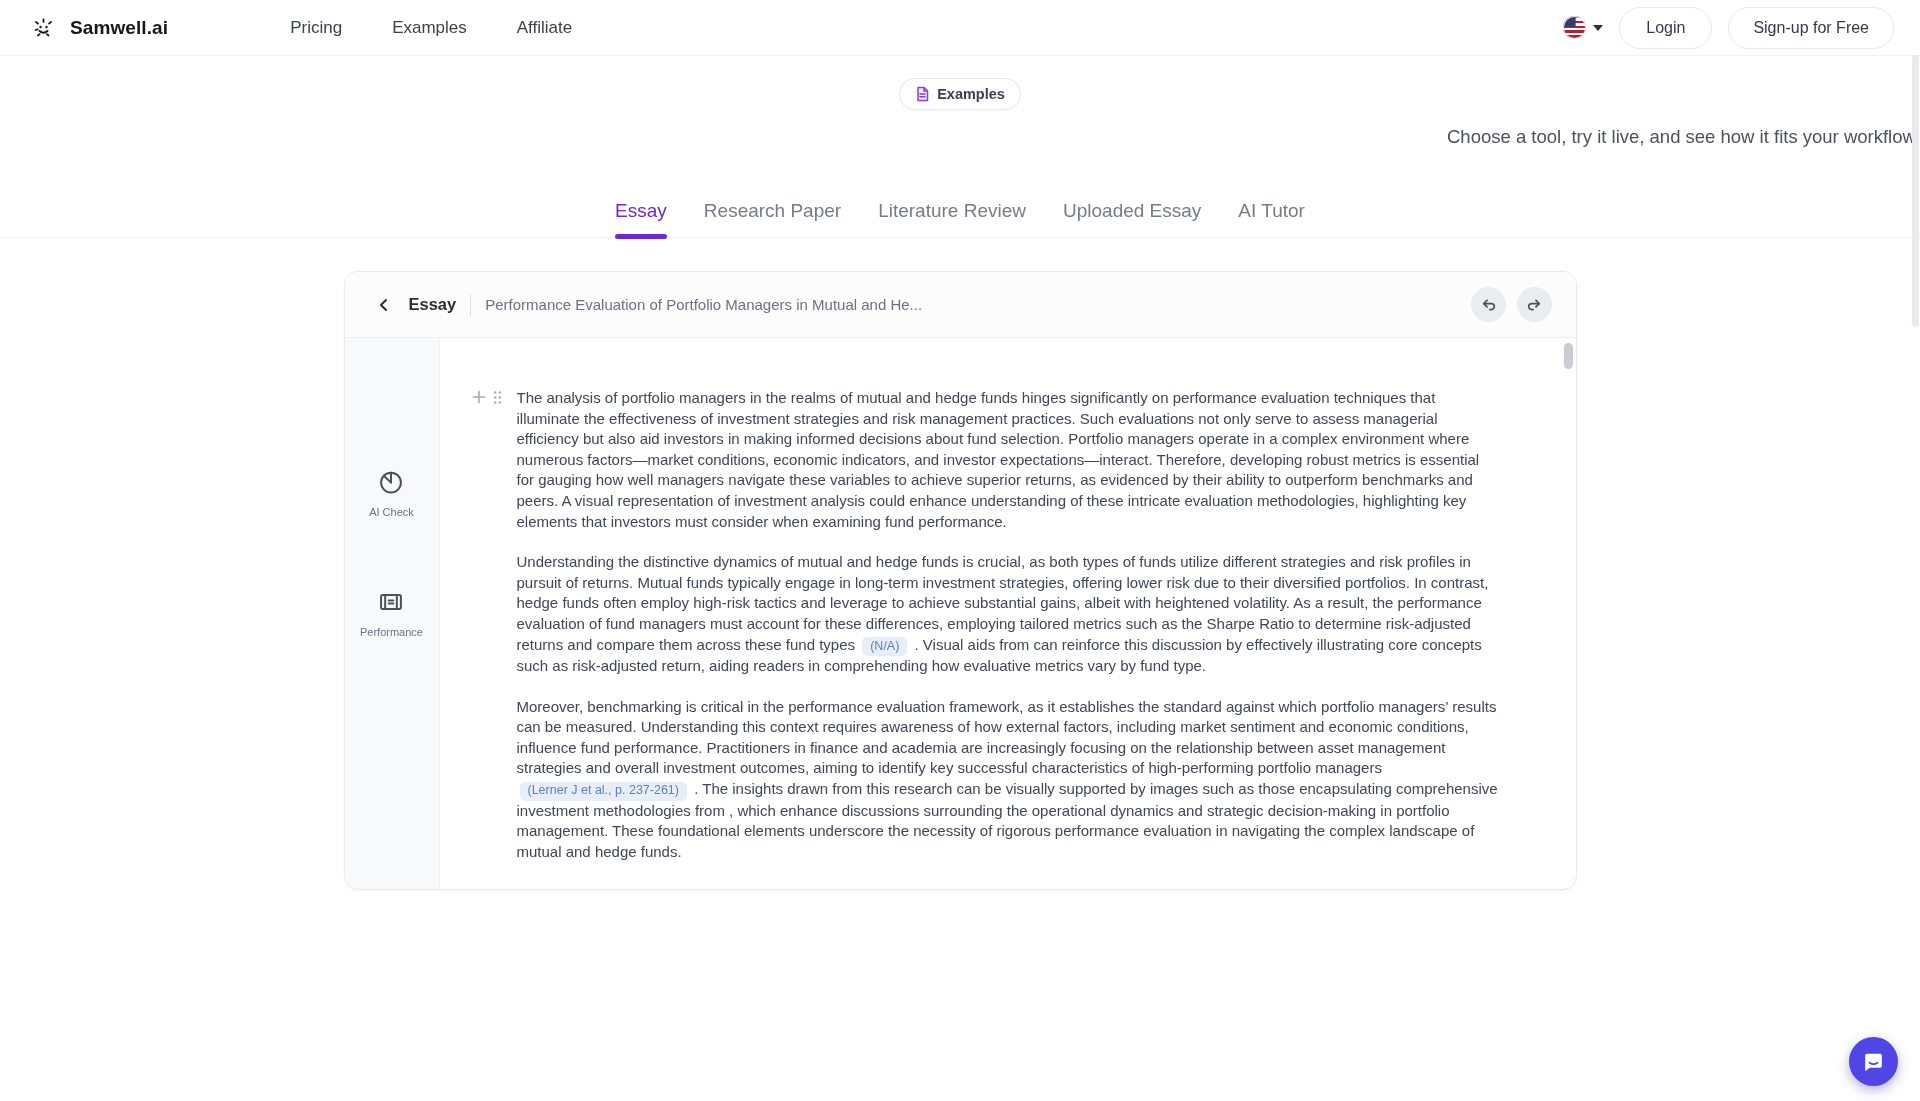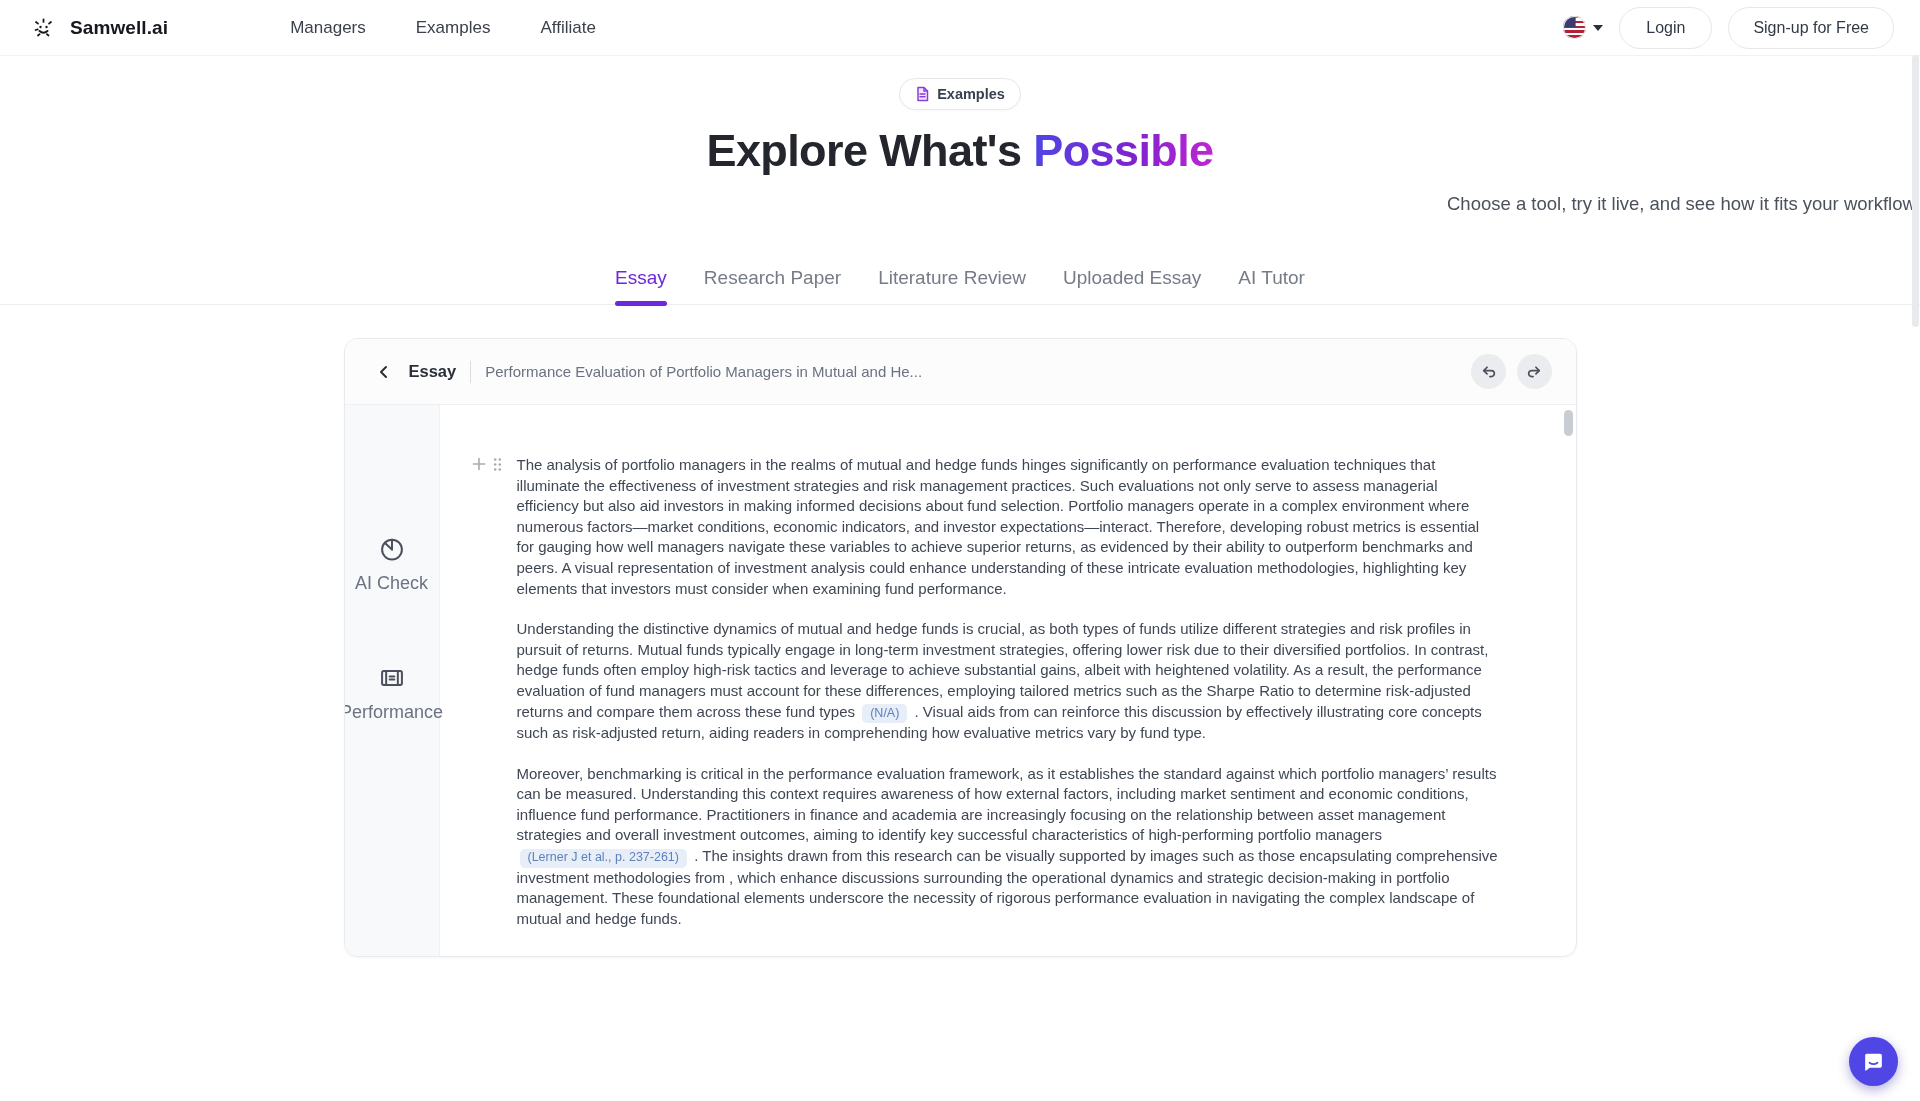--- a/index.html
+++ b/index.html
@@ -56,21 +56,21 @@
   .crumb-divider { width:1px; height:22px; background:#d9dce1; margin:0 14px; }
   .crumb-title { font-size:15px; color:#6a7280; }
   .header-actions { margin-left:auto; display:flex; gap:11px; }
   .round-btn { width:35px; height:35px; border-radius:50%; background:#eaecef; border:none;
     display:flex; align-items:center; justify-content:center; cursor:pointer; }
 
   .card-body { flex:1; display:flex; min-height:0; position:relative; }
   .side-rail { width:95px; flex:0 0 95px; background:#f8f9fa; border-right:1px solid #f0f1f3;
     display:flex; flex-direction:column; align-items:center; padding-top:130px; gap:70px; }
   .rail-item { display:flex; flex-direction:column; align-items:center; gap:10px; cursor:pointer; }
-  .rail-item .label { font-size:18px; color:#6b7280;text-align:right; }
+  .rail-item .label { font-size:11px; color:#6b7280;text-align:right; }
 
   .doc-area { flex:1; padding:50px 76px 20px 77px; position:relative; overflow:hidden; }
   .doc-title { font-size:31px; font-weight:700; color:#23272f; letter-spacing:-.3px; margin-bottom:20px; }
   .para { font-size:15px; line-height:20.6px; color:#3f4754; margin-bottom:20px; position:relative; }
   .para .block-tools { position:absolute; left:-46px; top:1px; display:flex; gap:6px; align-items:center; }
   .citation { display:inline-block; background:#e8eef8; color:#5b82bd; border-radius:5px;
     font-size:12.5px; padding:1.5px 8px 2.5px; line-height:15px; margin:0 3px; vertical-align:baseline; cursor:pointer; }
 
   .content-scrollbar { position:absolute; top:5px; right:3px; width:9px; height:26px;
     background:#c9cdd3; border-radius:5px; }
@@ -96,21 +96,21 @@
         <path d="M16.5 7.5 l0 2.4" stroke-width="1.8"></path>
         <path d="M24 10 l-2 1.6" stroke-width="1.8"></path>
         <path d="M8.5 18 l2.2-.6" stroke-width="1.8"></path>
         <path d="M11 23.5 l1.6-1.4" stroke-width="1.8"></path>
         <path d="M21.5 23.5 l-1.6-1.4" stroke-width="1.8"></path>
       </svg>
     </span>
     <span class="brand-name">Samwell.ai</span>
   </div>
   <nav class="nav-links">
-    <span class="nav-link">Managers</span>
+    <span class="nav-link">Pricing</span>
     <span class="nav-link">Examples</span>
     <span class="nav-link">Affiliate</span>
   </nav>
   <div class="topbar-right">
     <div class="lang">
       <span class="flag"></span>
       <span class="caret"></span>
     </div>
     <button class="pill-btn">Login</button>
     <button class="pill-btn signup">Sign-up for Free</button>
@@ -119,21 +119,20 @@
 
 <section class="hero">
   <div class="hero-badge">
     <svg width="15" height="16" viewBox="0 0 15 16" fill="none" stroke="#8b3dd9" stroke-width="1.5" stroke-linejoin="round">
       <path d="M3 1.5 h6 l3.5 3.5 v9.5 h-9.5 z" fill="#f3e8fd"></path>
       <path d="M9 1.5 v3.5 h3.5"></path>
       <path d="M5 8 h5 M5 10.8 h5" stroke-linecap="round"></path>
     </svg>
     <span>Examples</span>
   </div>
-  <h1 class="hero-title"><span>Explore What's </span><span class="accent">Possible</span></h1>
   <p class="hero-sub">Choose a tool, try it live, and see how it fits your workflow.</p>
 </section>
 
 <div class="tabs-wrap">
   <div class="tabs">
     <span class="tab active">Essay</span>
     <span class="tab">Research Paper</span>
     <span class="tab">Literature Review</span>
     <span class="tab">Uploaded Essay</span>
     <span class="tab">AI Tutor</span>

